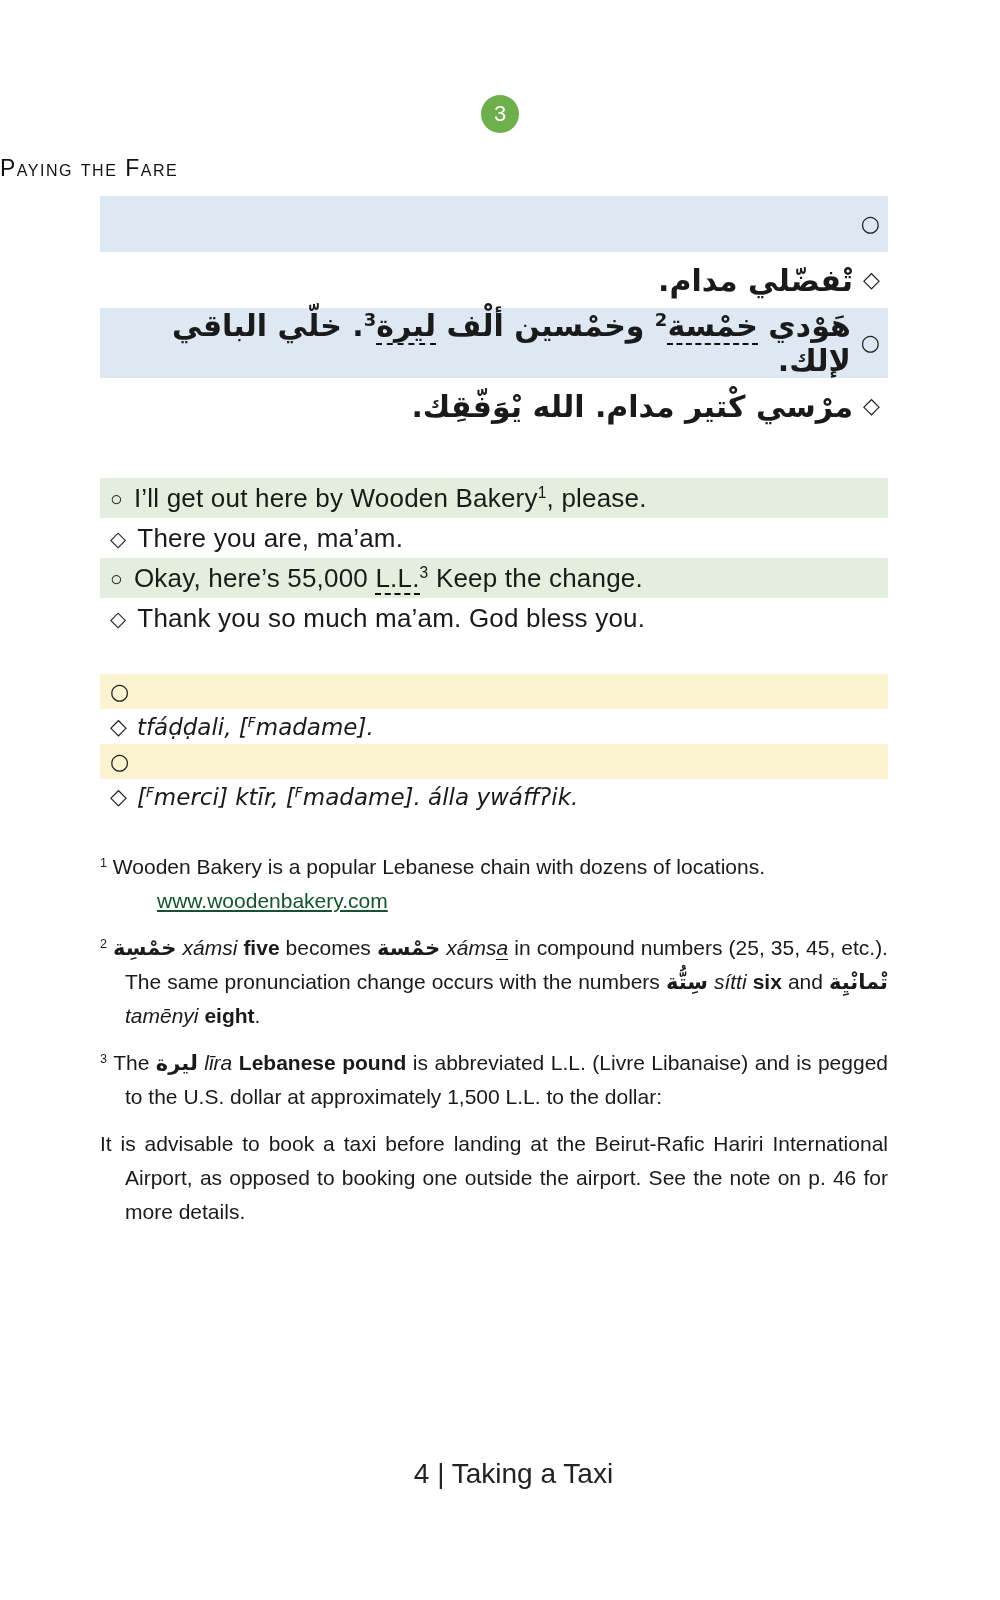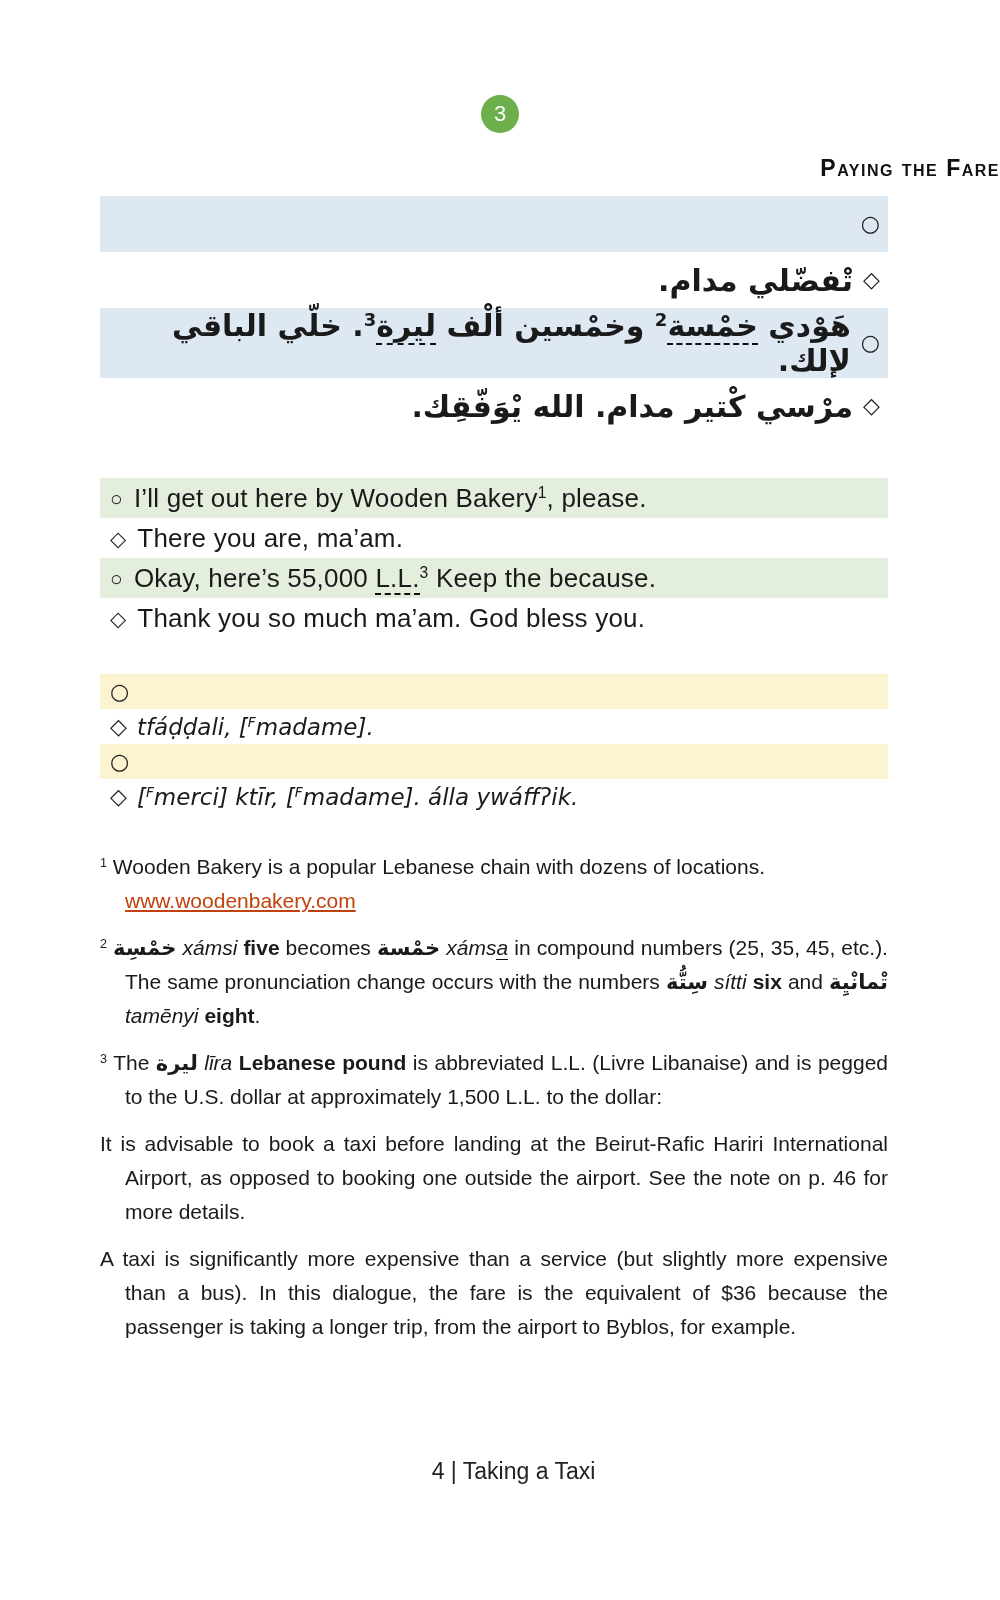--- a/index.html
+++ b/index.html
@@ -5,21 +5,21 @@
   html,body{margin:0;padding:0;background:#ffffff;}
   body{width:1000px;height:1600px;position:relative;font-family:"Liberation Sans",sans-serif;color:#1a1a1a;}
   .page{position:relative;width:1000px;height:1600px;overflow:hidden;}
   .content{margin:0 112px 0 100px;}
 
   
   .badge{width:38px;height:38px;border-radius:50%;background:#6db04b;color:#ffffff;
          display:flex;align-items:center;justify-content:center;
          font-size:22px;margin:95px auto 0;}
   
-  .title{margin:22px 0 12px;text-align:right;font-size:23px;font-weight:700;
+  .title{margin:22px 0 12px;text-align:left;font-size:23px;font-weight:400;
          font-variant:small-caps;letter-spacing:1.5px;color:#111;}
 
   
   .dlg{margin-top:14px;}
   .dlg-row{display:flex;align-items:center;}
   .bullet{flex:0 0 auto;line-height:1;color:#222;}
   .line-text{flex:0 1 auto;}
 
   .ar-sec .dlg-row{direction:rtl;min-height:56px;padding:0 8px 0 8px;
       font-family:"DejaVu Sans","Liberation Sans",sans-serif;font-size:30px;font-weight:600;}
@@ -41,24 +41,24 @@
   .fns{margin-top:36px;font-size:21px;line-height:1.62;}
   .fn{margin:0 0 13px;padding-left:25px;text-indent:-25px;text-align:justify;}
   .fn:last-child{margin-bottom:0;}
 
   .sup{font-size:60%;position:relative;top:-0.55em;line-height:0;}
   .u-dash{border-bottom:2px dashed #111;}
   .u-solid{border-bottom:1.5px solid #111;}
   .bold{font-weight:bold;}
   .ital{font-style:italic;}
   .arabic{font-family:"DejaVu Sans","Liberation Sans",sans-serif;font-weight:bold;}
-  .link{color:#c2410c;text-decoration:underline;cursor:pointer;}
+  .link{color:#14532d;text-decoration:underline;cursor:pointer;margin-left:32px;}
 
   
-  .footer{position:absolute;left:0;right:0;top:1458px;text-align:center;font-size:23px;color:#222;margin-left:27px;}
+  .footer{position:absolute;left:0;right:0;top:1458px;text-align:center;font-size:28px;color:#222;margin-left:27px;}
 </style>
 </head>
 <body>
 
 <div class="page">
   <div class="badge">
     <span>3</span>
   </div>
   <div class="title">Paying the Fare</div>
 
@@ -84,21 +84,21 @@
         <div class="dlg-row hl">
           <span class="bullet">○</span>
           <span class="line-text"><span>I’ll get out here by Wooden Bakery</span><span class="sup">1</span><span>, please.</span></span>
         </div>
         <div class="dlg-row">
           <span class="bullet">◇</span>
           <span class="line-text"><span>There you are, ma’am.</span></span>
         </div>
         <div class="dlg-row hl">
           <span class="bullet">○</span>
-          <span class="line-text"><span>Okay, here’s 55,000 </span><span class="u-dash">L.L.</span><span class="sup">3</span><span> Keep the because.</span></span>
+          <span class="line-text"><span>Okay, here’s 55,000 </span><span class="u-dash">L.L.</span><span class="sup">3</span><span> Keep the change.</span></span>
         </div>
         <div class="dlg-row">
           <span class="bullet">◇</span>
           <span class="line-text"><span>Thank you so much ma’am. God bless you.</span></span>
         </div>
       </div>
     <div class="dlg tr-sec">
         <div class="dlg-row hl">
           <span class="bullet">○</span>
         </div>
@@ -112,20 +112,19 @@
         <div class="dlg-row">
           <span class="bullet">◇</span>
           <span class="line-text"><span>[</span><span class="sup">F</span><span>merci] ktīr, [</span><span class="sup">F</span><span>madame]. álla ywáffʔik.</span></span>
         </div>
       </div>
     <div class="fns">
         <p class="fn"><span class="sup">1</span> <span>Wooden Bakery is a popular Lebanese chain with dozens of locations. </span><br><a class="link">www.woodenbakery.com</a></p>
         <p class="fn"><span class="sup">2</span> <span class="arabic">خمْسِة</span><span> </span><span class="ital">xámsi</span><span> </span><span class="bold">five</span><span> becomes </span><span class="arabic">خمْسة</span><span> </span><span class="ital">xáms</span><span class="u-solid ital">a</span><span> in compound numbers (25, 35, 45, etc.). The same pronunciation change occurs with the numbers </span><span class="arabic">سِتُّة</span><span> </span><span class="ital">sítti</span><span> </span><span class="bold">six</span><span> and </span><span class="arabic">تْمانْيِة</span><span> </span><span class="ital">tamēnyi</span><span> </span><span class="bold">eight</span><span>.</span></p>
         <p class="fn"><span class="sup">3</span> <span>The </span><span class="arabic">ليرة</span><span> </span><span class="ital">līra</span><span> </span><span class="bold">Lebanese pound</span><span> is abbreviated L.L. (Livre Libanaise) and is pegged to the U.S. dollar at approximately 1,500 L.L. to the dollar:</span></p>
         <p class="fn"><span>It is advisable to book a taxi before landing at the Beirut-Rafic Hariri International Airport, as opposed to booking one outside the airport. See the note on p. 46 for more details.</span></p>
-        <p class="fn"><span>A taxi is significantly more expensive than a service (but slightly more expensive than a bus). In this dialogue, the fare is the equivalent of $36 because the passenger is taking a longer trip, from the airport to Byblos, for example.</span></p>
       </div>
   </div>
 
   <div class="footer">
     <span>4 | Taking a Taxi</span>
   </div>
 </div>
 
 </body></html>

